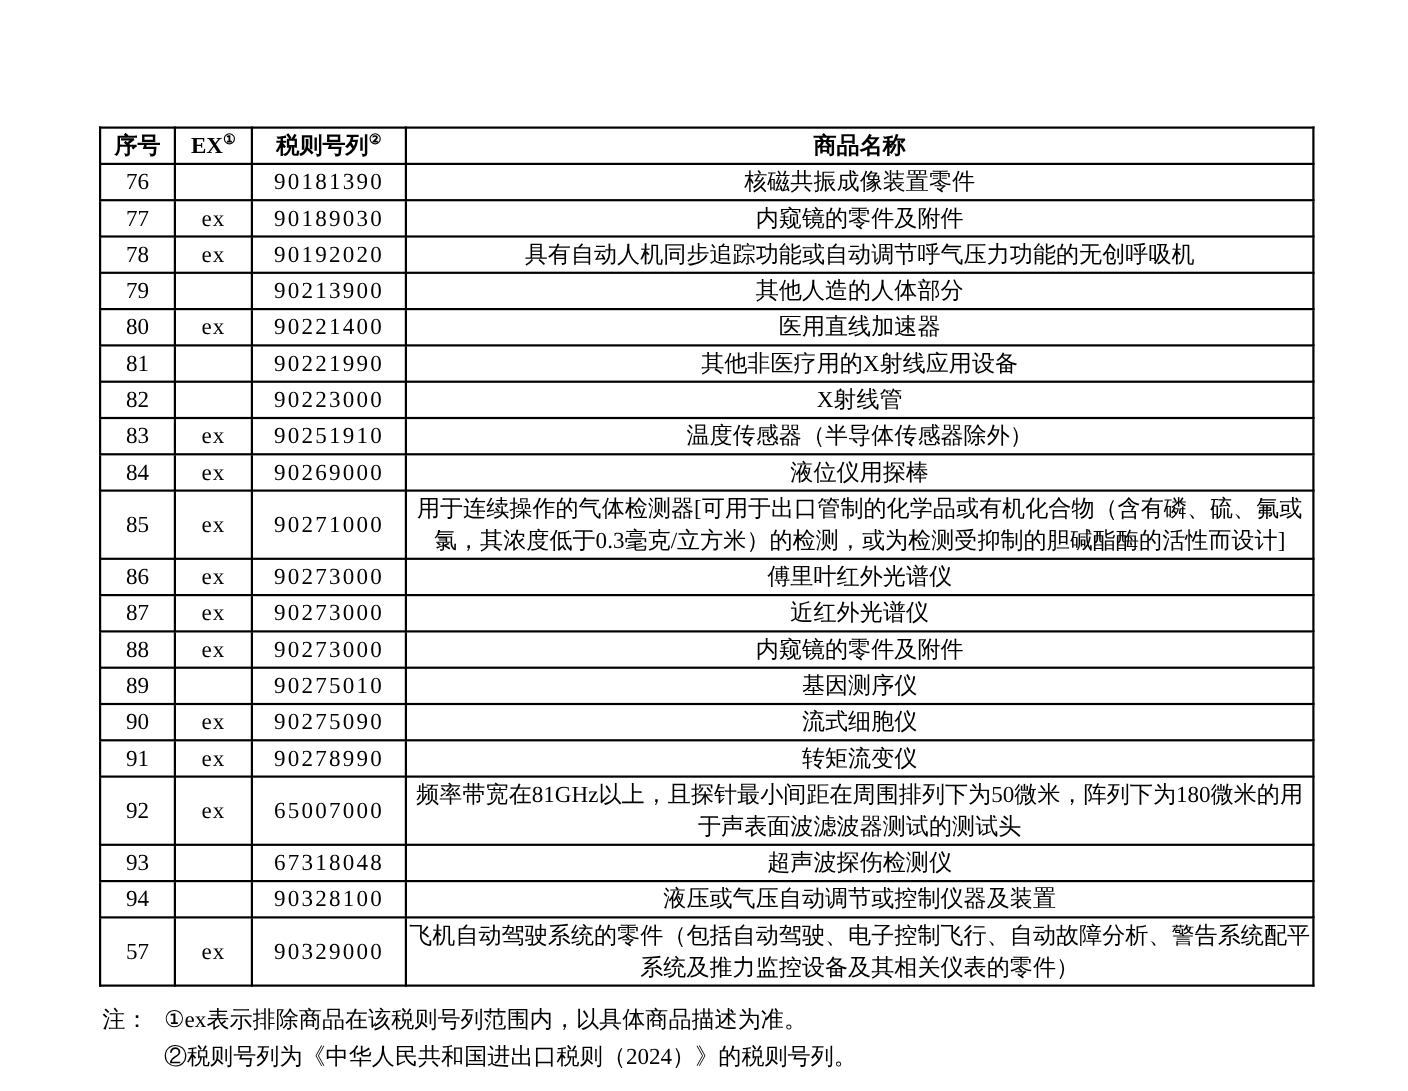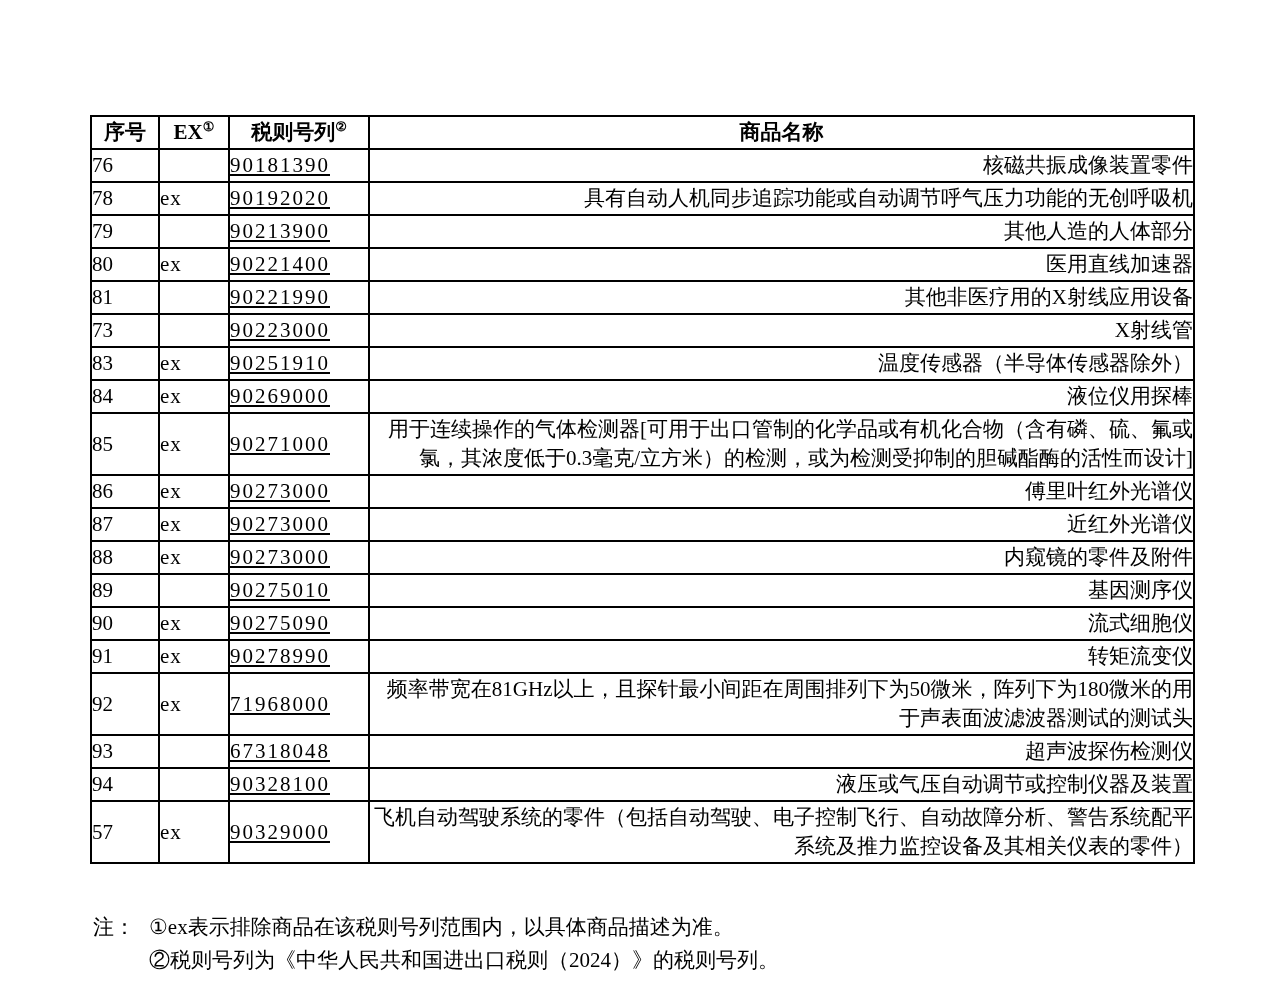--- a/index.html
+++ b/index.html
@@ -41,25 +41,25 @@
   table.doc-table th {
     font-weight: bold;
     text-align: center;
     height: 27px;
   }
   table.doc-table th sup {
     font-size: 13px;
     line-height: 0;
     vertical-align: super;
   }
-  td.center { }
-  td.code { letter-spacing: 2px; text-decoration: underline; }
+  td.center { text-align: center; }
+  td.code { letter-spacing: 2px; }
   td.ex-col { letter-spacing: 1px; }
   td.name {
-    text-align: right;
+    text-align: center;
     padding-left: 6px;
     padding-right: 8px;
   }
   td { height: 29px; }
   .notes {
     position: absolute;
     left: 93px;
     top: 911px;
     display: flex;
     font-size: 21px;
@@ -94,20 +94,26 @@
       </tr>
     </thead>
     <tbody>
     <tr>
       <td class="center">76</td>
       <td class="center ex-col"></td>
       <td class="center code">90181390</td>
       <td class="name">核磁共振成像装置零件</td>
     </tr>
 
+    <tr>
+      <td class="center">77</td>
+      <td class="center ex-col">ex</td>
+      <td class="center code">90189030</td>
+      <td class="name">内窥镜的零件及附件</td>
+    </tr>
 
     <tr>
       <td class="center">78</td>
       <td class="center ex-col">ex</td>
       <td class="center code">90192020</td>
       <td class="name">具有自动人机同步追踪功能或自动调节呼气压力功能的无创呼吸机</td>
     </tr>
 
     <tr>
       <td class="center">79</td>
@@ -124,21 +130,21 @@
     </tr>
 
     <tr>
       <td class="center">81</td>
       <td class="center ex-col"></td>
       <td class="center code">90221990</td>
       <td class="name">其他非医疗用的X射线应用设备</td>
     </tr>
 
     <tr>
-      <td class="center">73</td>
+      <td class="center">82</td>
       <td class="center ex-col"></td>
       <td class="center code">90223000</td>
       <td class="name">X射线管</td>
     </tr>
 
     <tr>
       <td class="center">83</td>
       <td class="center ex-col">ex</td>
       <td class="center code">90251910</td>
       <td class="name">温度传感器（半导体传感器除外）</td>
@@ -196,21 +202,21 @@
     <tr>
       <td class="center">91</td>
       <td class="center ex-col">ex</td>
       <td class="center code">90278990</td>
       <td class="name">转矩流变仪</td>
     </tr>
 
     <tr>
       <td class="center">92</td>
       <td class="center ex-col">ex</td>
-      <td class="center code">71968000</td>
+      <td class="center code">65007000</td>
       <td class="name">频率带宽在81GHz以上，且探针最小间距在周围排列下为50微米，阵列下为180微米的用于声表面波滤波器测试的测试头</td>
     </tr>
 
     <tr>
       <td class="center">93</td>
       <td class="center ex-col"></td>
       <td class="center code">67318048</td>
       <td class="name">超声波探伤检测仪</td>
     </tr>
 

